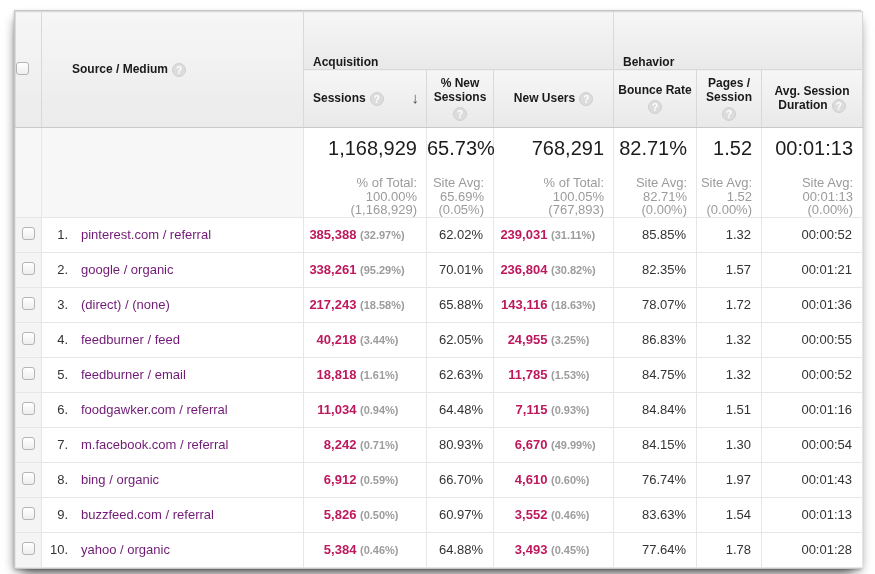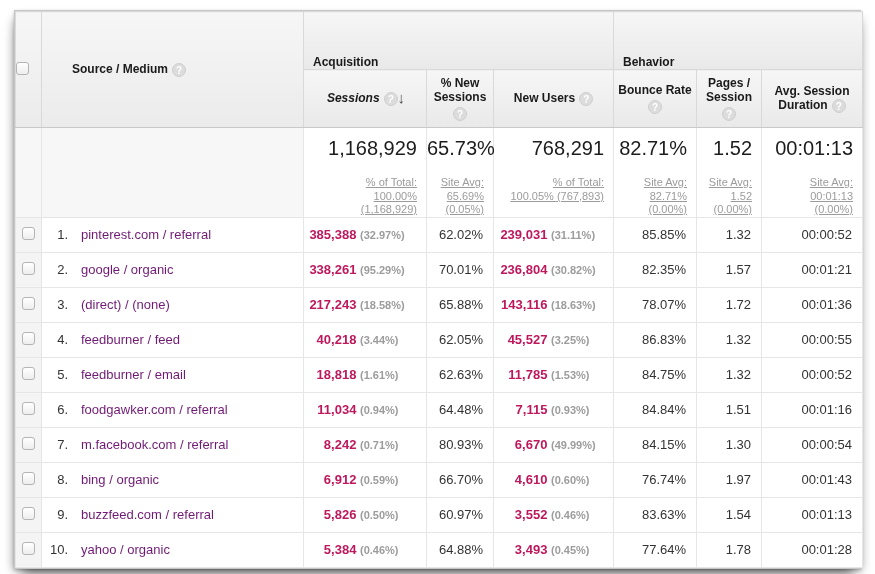--- a/index.html
+++ b/index.html
@@ -37,23 +37,22 @@
   }
   .group-row th { height: 45px; text-align: left; }
   .group-row .group-label { padding-left: 9px; margin-top: 43px; }
   .head-row th { height: 58px; vertical-align: middle; border-bottom: 1px solid #c9c9c9; }
   th.cb-head, th.src-head {
     background: linear-gradient(#f6f6f6, #ebebeb);
     border-bottom: 1px solid #c9c9c9;
   }
   th.src-head { text-align: left; padding-left: 30px; font-size: 12px; }
   .sessions-head-inner {
-    display: flex; align-items: center; justify-content: center;
+    display: flex; align-items: center; justify-content: space-between;
     padding: 0 7px 0 9px;
-    font-style: italic;
   }
   .head-center { text-align: center; line-height: 14px; }
 
   
   .q-icon {
     display: inline-block;
     width: 14px; height: 14px; line-height: 14px;
     border-radius: 50%;
     background: #dcdcdc;
     border: 1px solid #cfcfcf;
@@ -78,21 +77,21 @@
     background: linear-gradient(#ffffff, #eeeeee);
     box-shadow: inset 0 1px 0 rgba(255,255,255,0.9);
     cursor: pointer;
   }
 
   
   .total-row td { height: 78px; vertical-align: top; background: #fff; }
   .total-row td.cb-cell, .total-row td.src-cell { background: #f7f7f7; }
   .total-cell { text-align: right; padding: 9px 9px 0 0; }
   .total-value { font-size: 20px; color: #1c1c1c; letter-spacing: 0; margin-bottom: 16px; white-space: nowrap; }
-  .total-sub { font-size: 11px; color: #9b9b9b; line-height: 13.5px; text-decoration: underline; }
+  .total-sub { font-size: 13px; color: #9b9b9b; line-height: 13.5px; }
 
   
   .data-row td { height: 35px; background: #fff; vertical-align: middle; font-size: 13px; color: #333; }
   .data-row td.cb-cell { background: #f4f4f4; }
   .src-cell-inner { display: flex; align-items: center; }
   .rank { display: inline-block; width: 26px; text-align: right; margin-right: 13px; color: #333; }
   .src-link { color: #701a75; text-decoration: none; cursor: pointer; white-space: nowrap; }
   .num-cell { text-align: right; padding-right: 10px; white-space: nowrap; }
   .num-cell .main-num { font-weight: bold; color: #be185d; }
   .pct {
@@ -278,21 +277,21 @@
   <tr class="data-row">
     <td class="cb-cell"><span class="checkbox"></span></td>
     <td>
       <div class="src-cell-inner">
         <span class="rank">4.</span>
         <a class="src-link">feedburner / feed</a>
       </div>
     </td>
     <td class="num-cell"><span class="main-num">40,218</span> <span class="pct">(3.44%)</span></td>
     <td class="num-cell">62.05%</td>
-    <td class="num-cell"><span class="main-num">45,527</span> <span class="pct pct-sm">(3.25%)</span></td>
+    <td class="num-cell"><span class="main-num">24,955</span> <span class="pct pct-sm">(3.25%)</span></td>
     <td class="num-cell">86.83%</td>
     <td class="num-cell">1.32</td>
     <td class="num-cell">00:00:55</td>
   </tr>
   <tr class="data-row">
     <td class="cb-cell"><span class="checkbox"></span></td>
     <td>
       <div class="src-cell-inner">
         <span class="rank">5.</span>
         <a class="src-link">feedburner / email</a>

